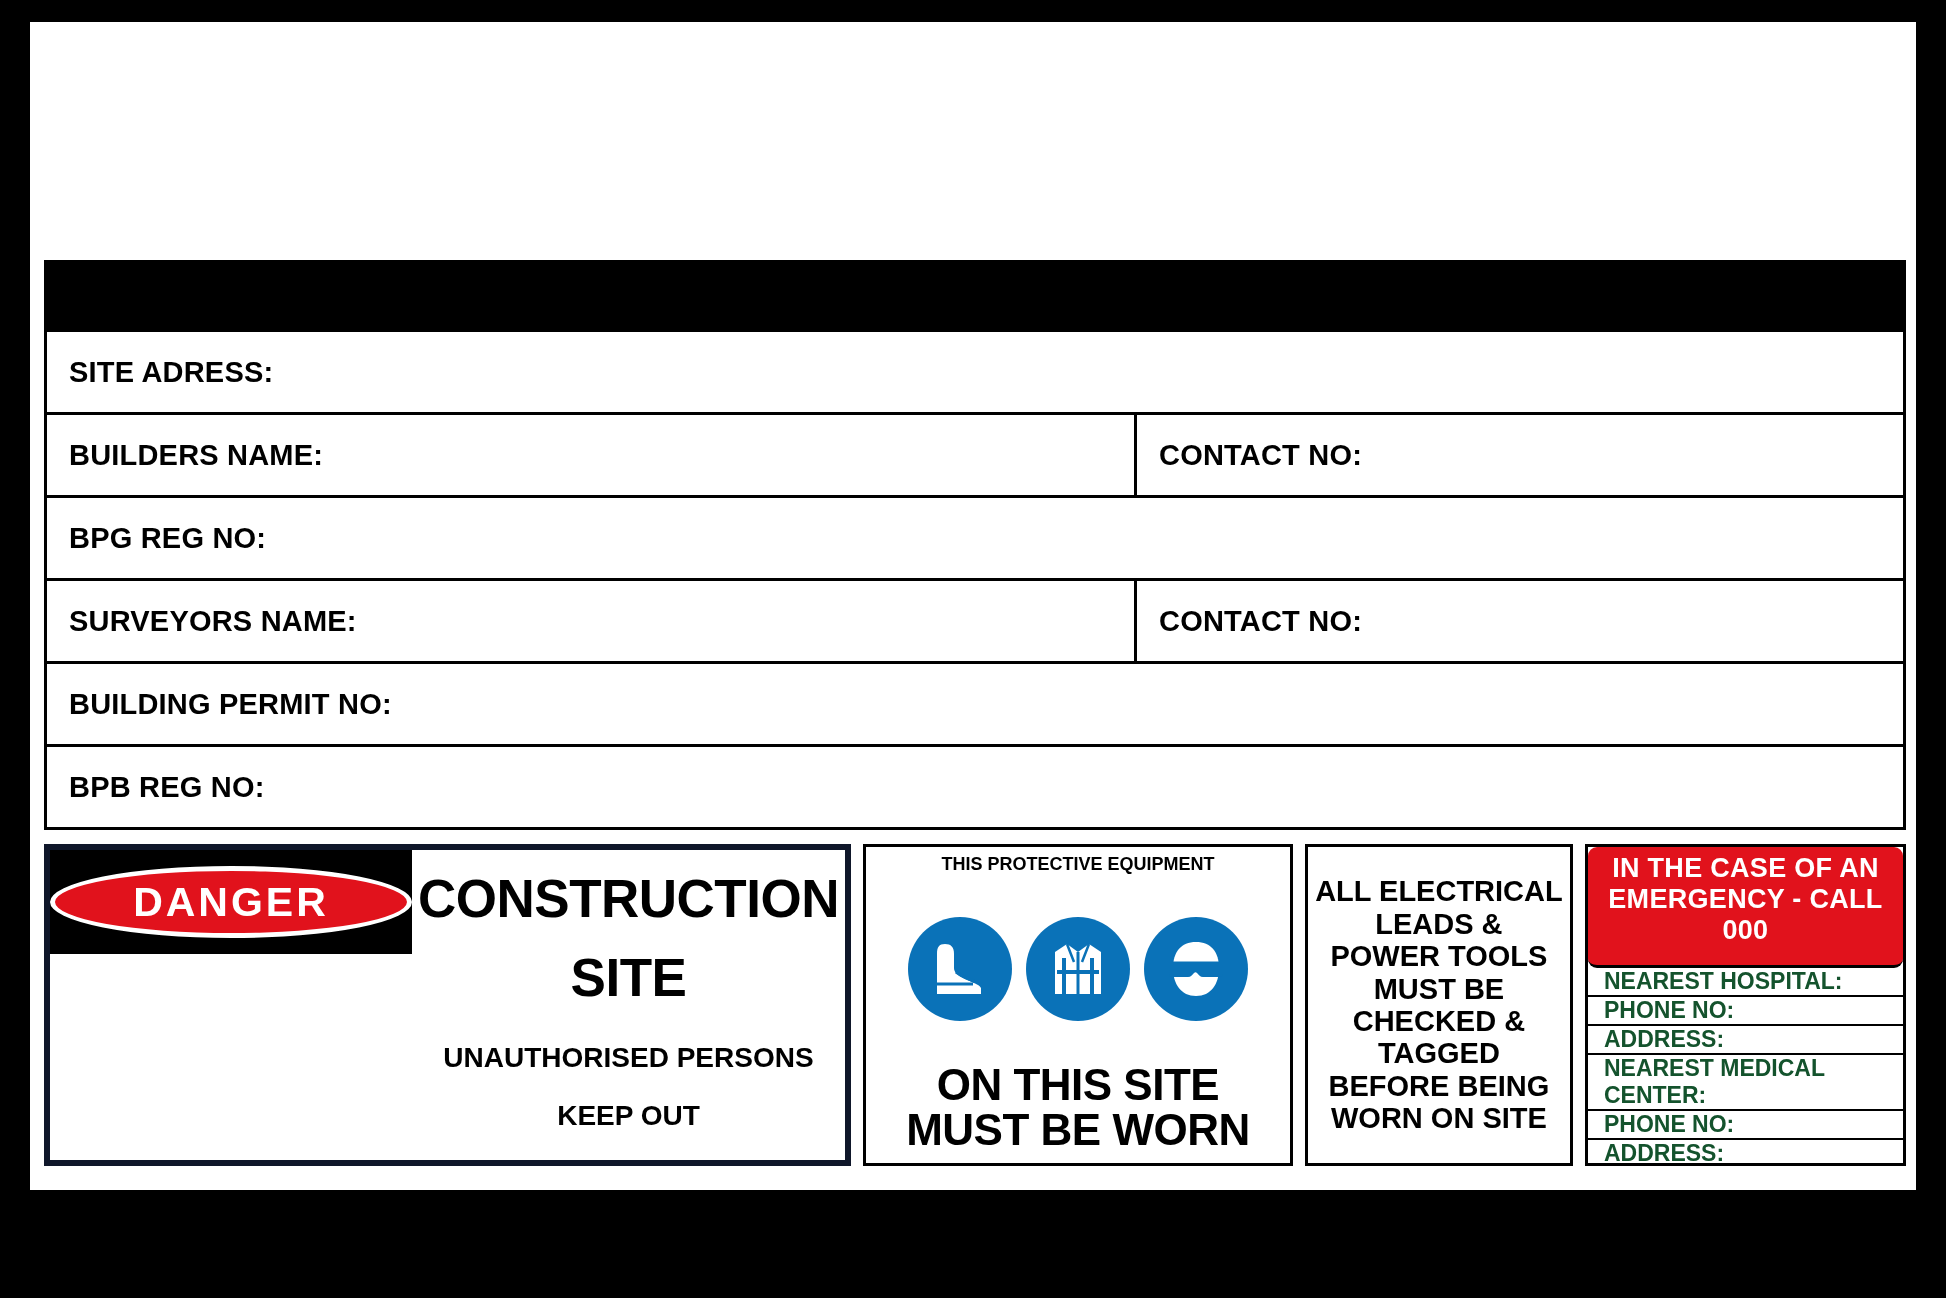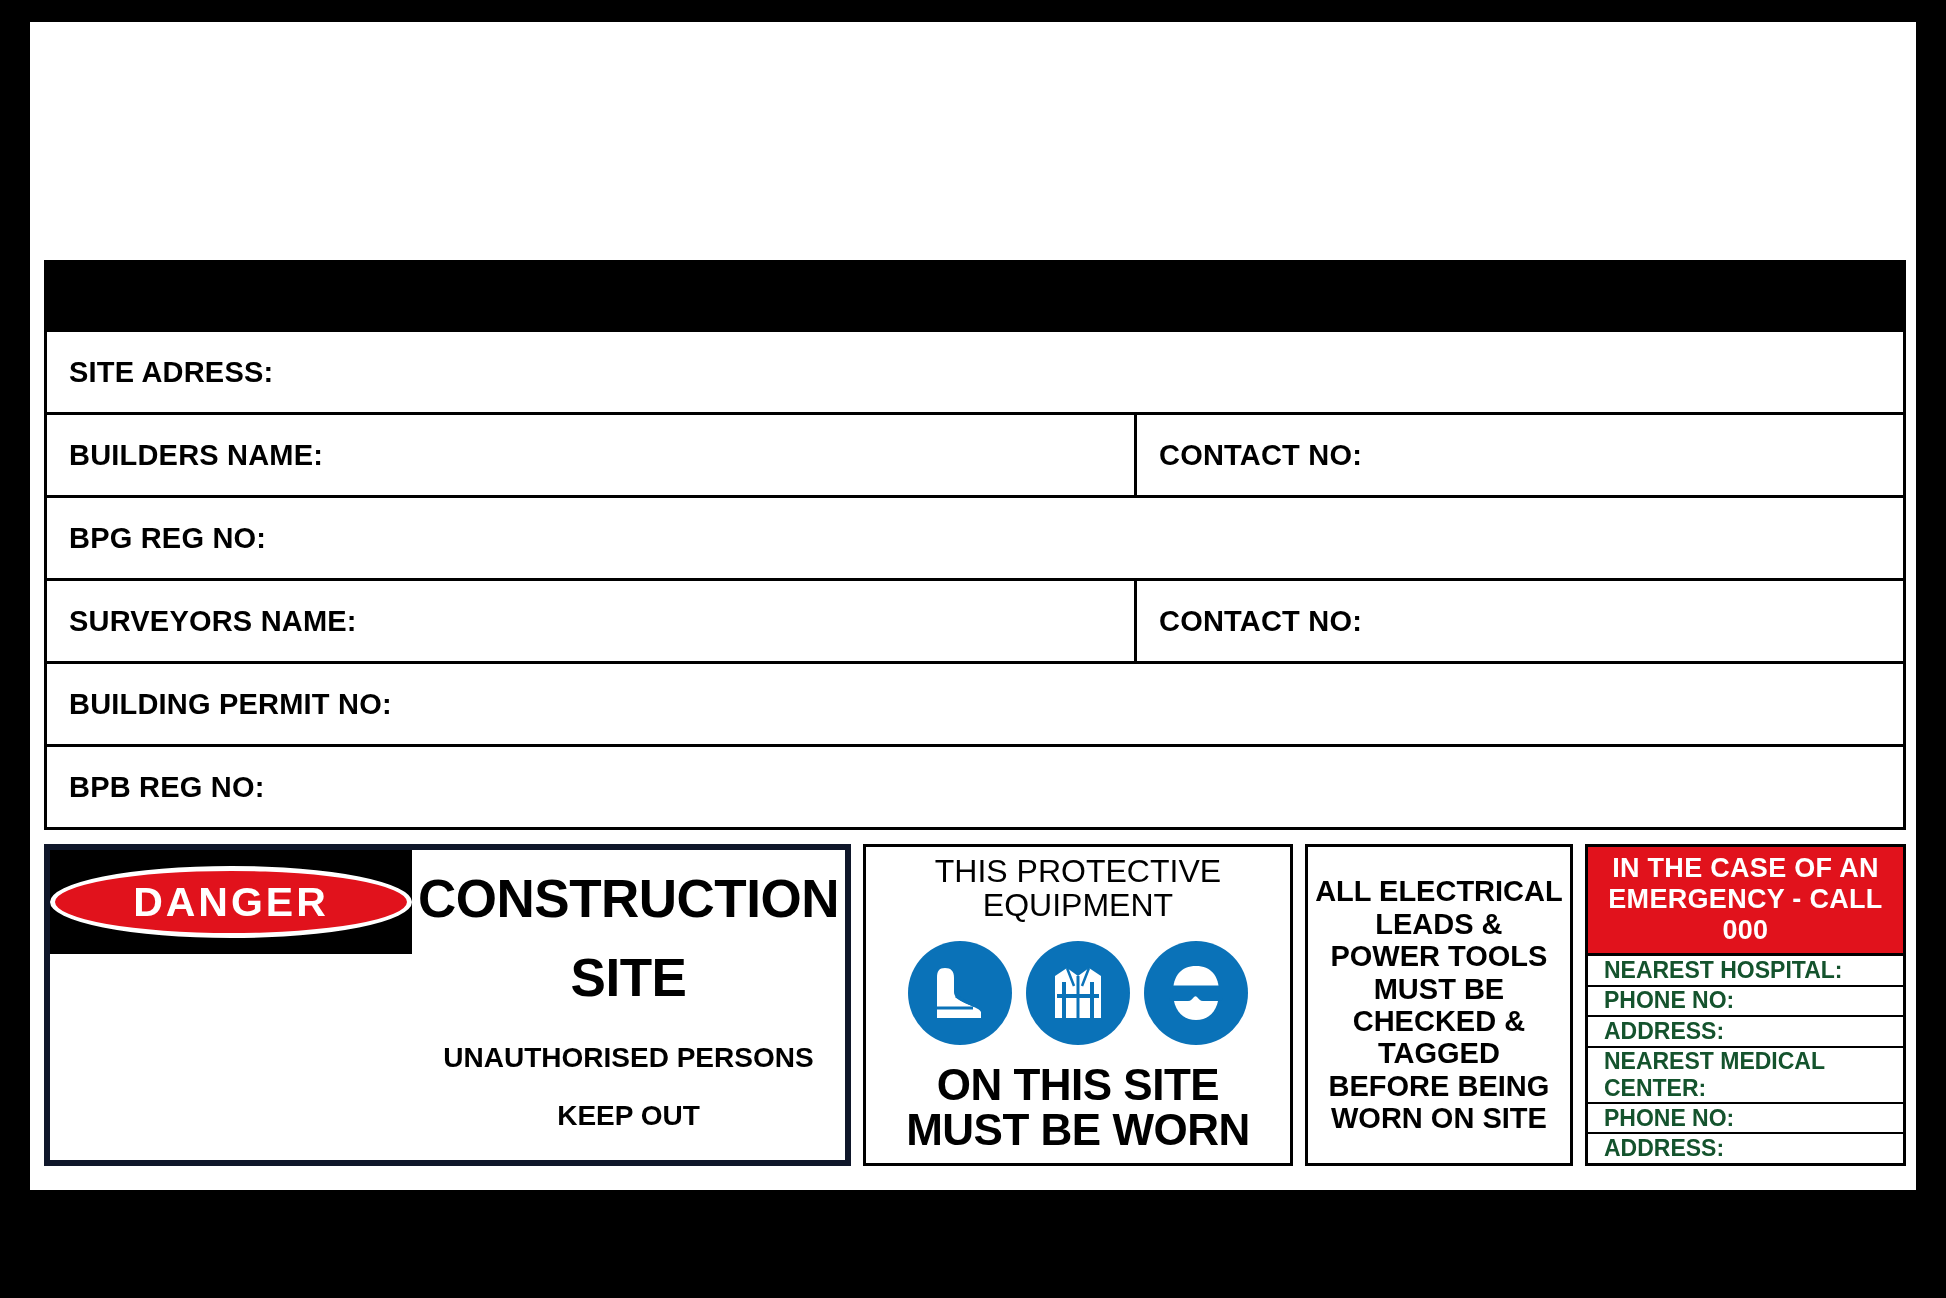--- a/index.html
+++ b/index.html
@@ -155,22 +155,22 @@
     border: 3px solid #000;
     box-sizing: border-box;
     display: flex;
     flex-direction: column;
     align-items: center;
     justify-content: space-between;
     padding: 8px 4px 10px 4px;
     background: #fff;
   }
   .ppe-top {
-    font-size: 32px;
-    font-weight: normal;
+    font-size: 18px;
+    font-weight: bold;
     text-align: center;
     color: #000;
     line-height: 1.05;
   }
   .ppe-icons {
     display: flex;
     gap: 14px;
     align-items: center;
     justify-content: center;
   }
@@ -219,23 +219,24 @@
     display: flex;
     flex-direction: column;
     background: #fff;
   }
   .emerg-header {
     background: #e1121c;
     color: #ffffff;
     font-size: 27px;
     font-weight: bold;
     text-align: center;
-    padding: 6px 0 7px 0;
+    padding: 6px 0 19px 0;
     letter-spacing: 0.3px;
     border-bottom: 3px solid #000;
+    border-radius: 9px;
   }
   .emerg-row {
     flex: 1 1 0;
     border-bottom: 2px solid #000;
     display: flex;
     align-items: center;
     padding-left: 16px;
     font-size: 23px;
     font-weight: bold;
     color: #14532d;

